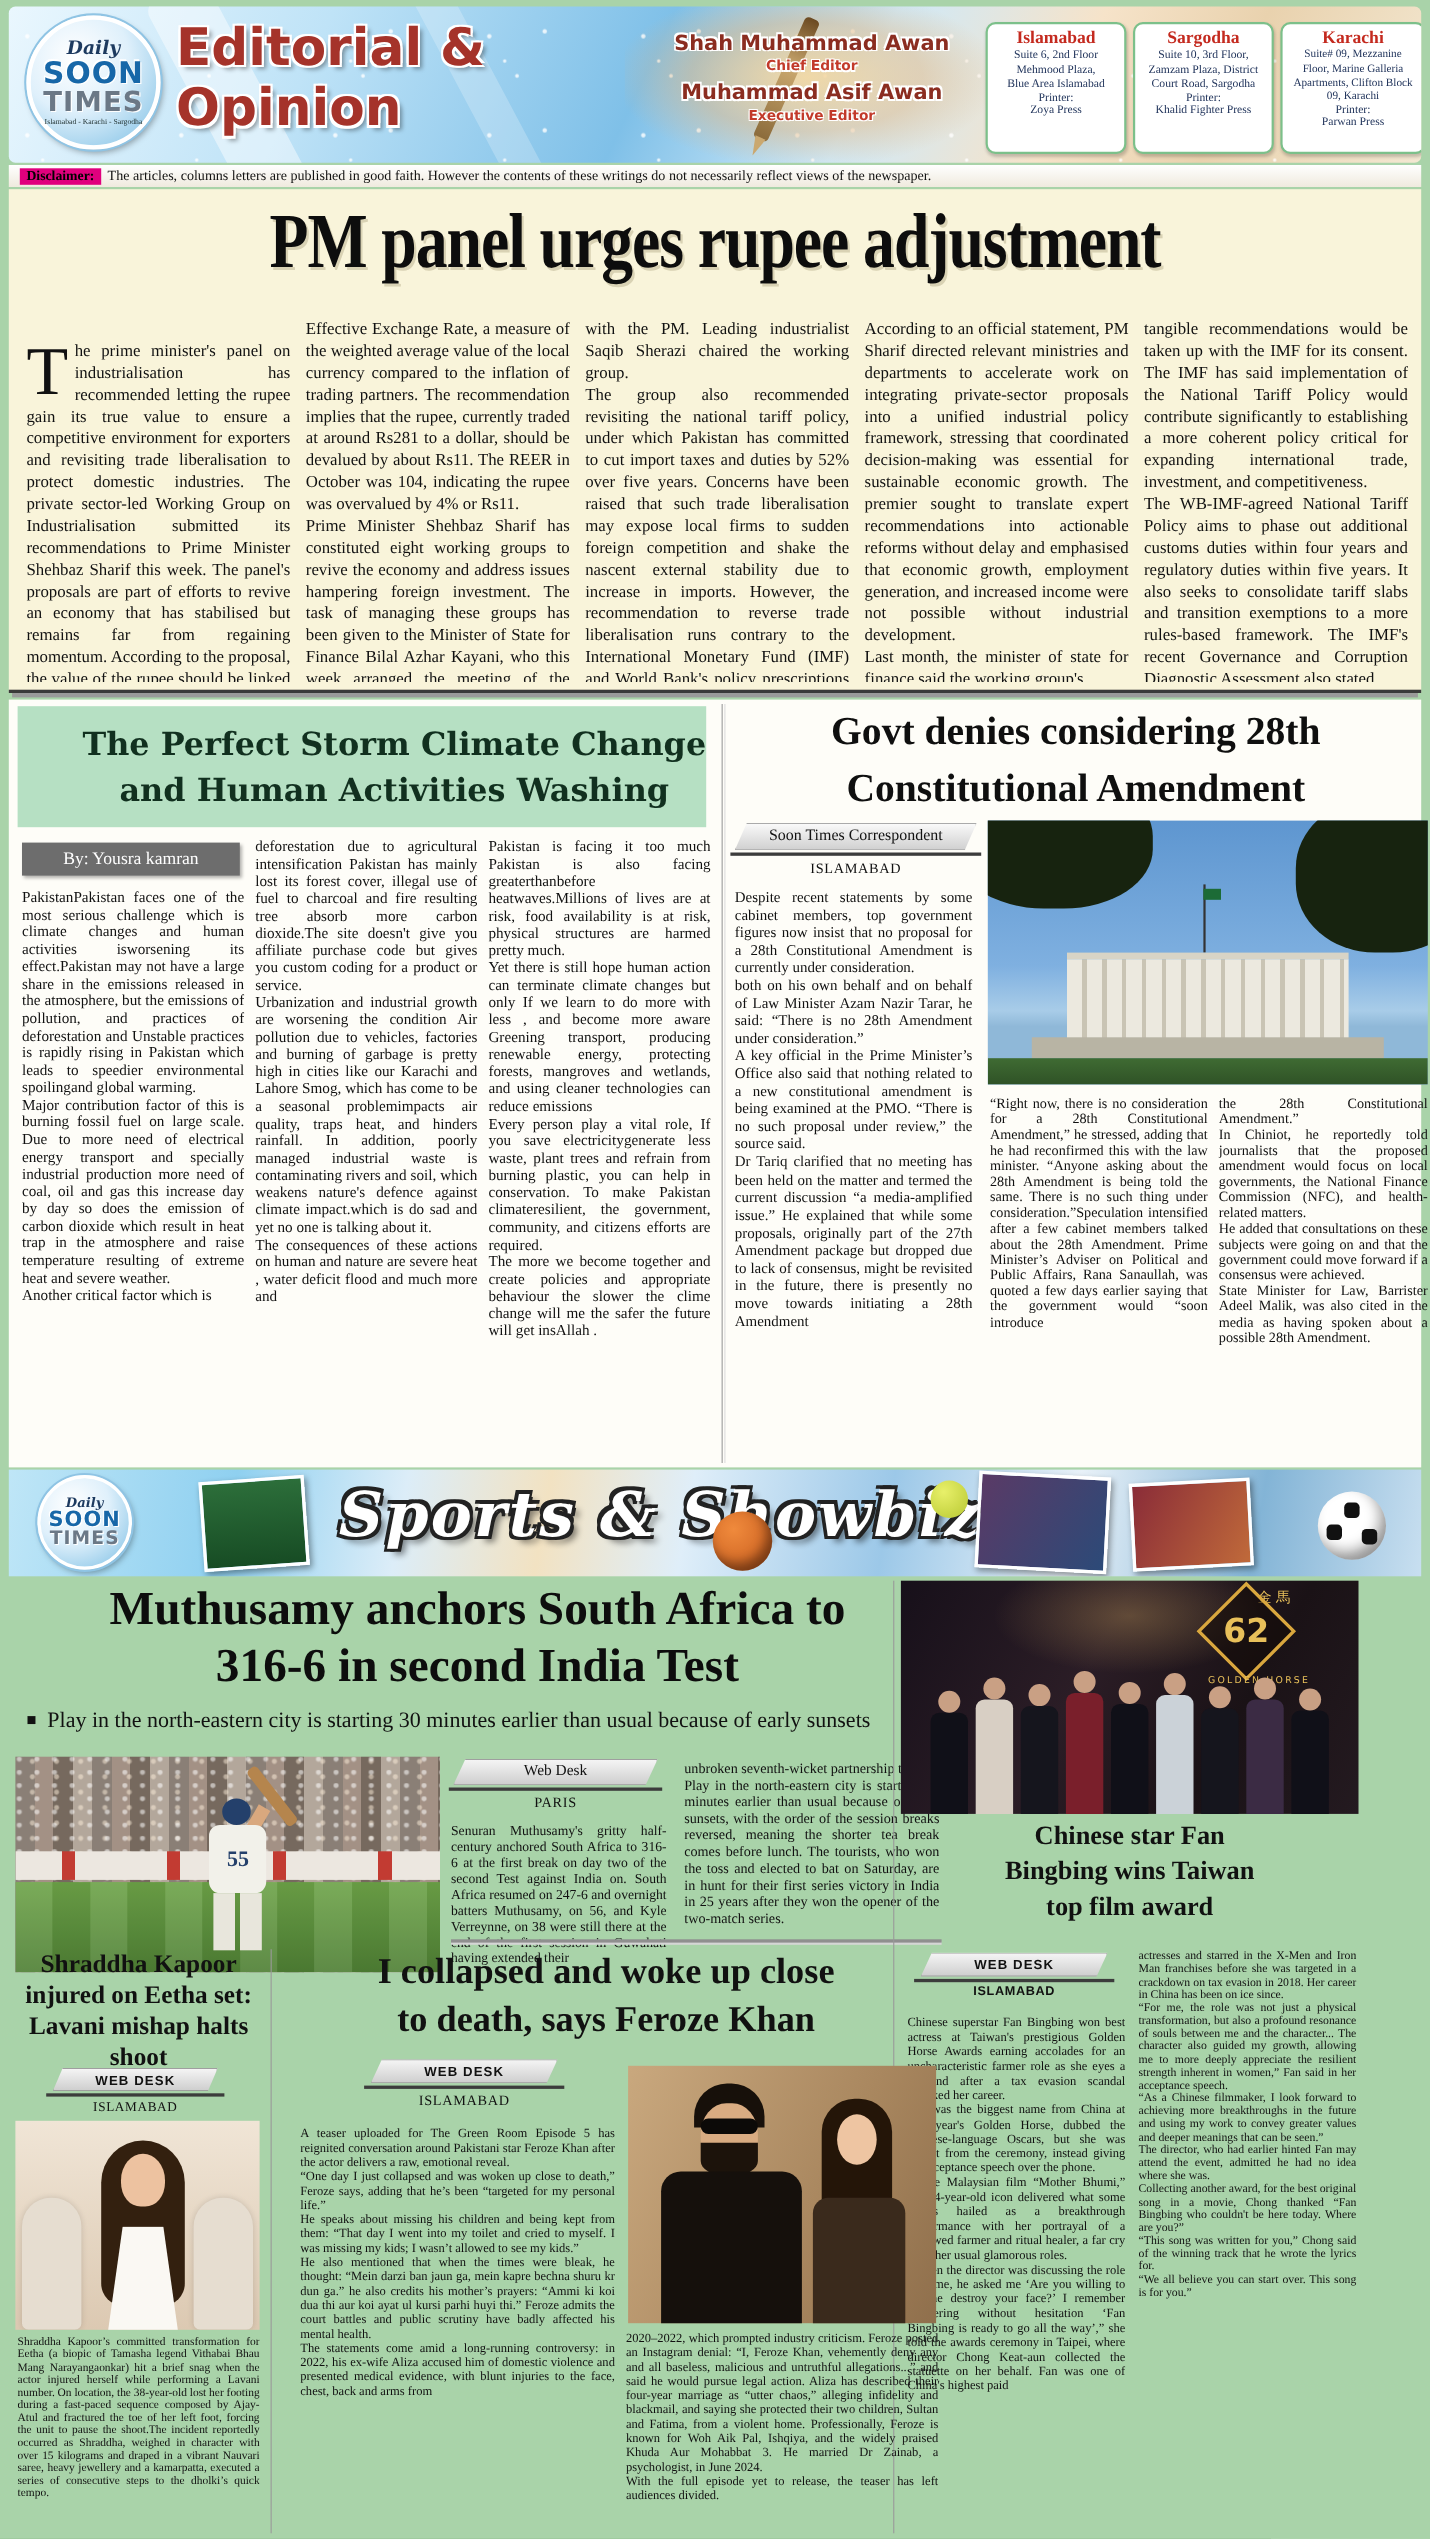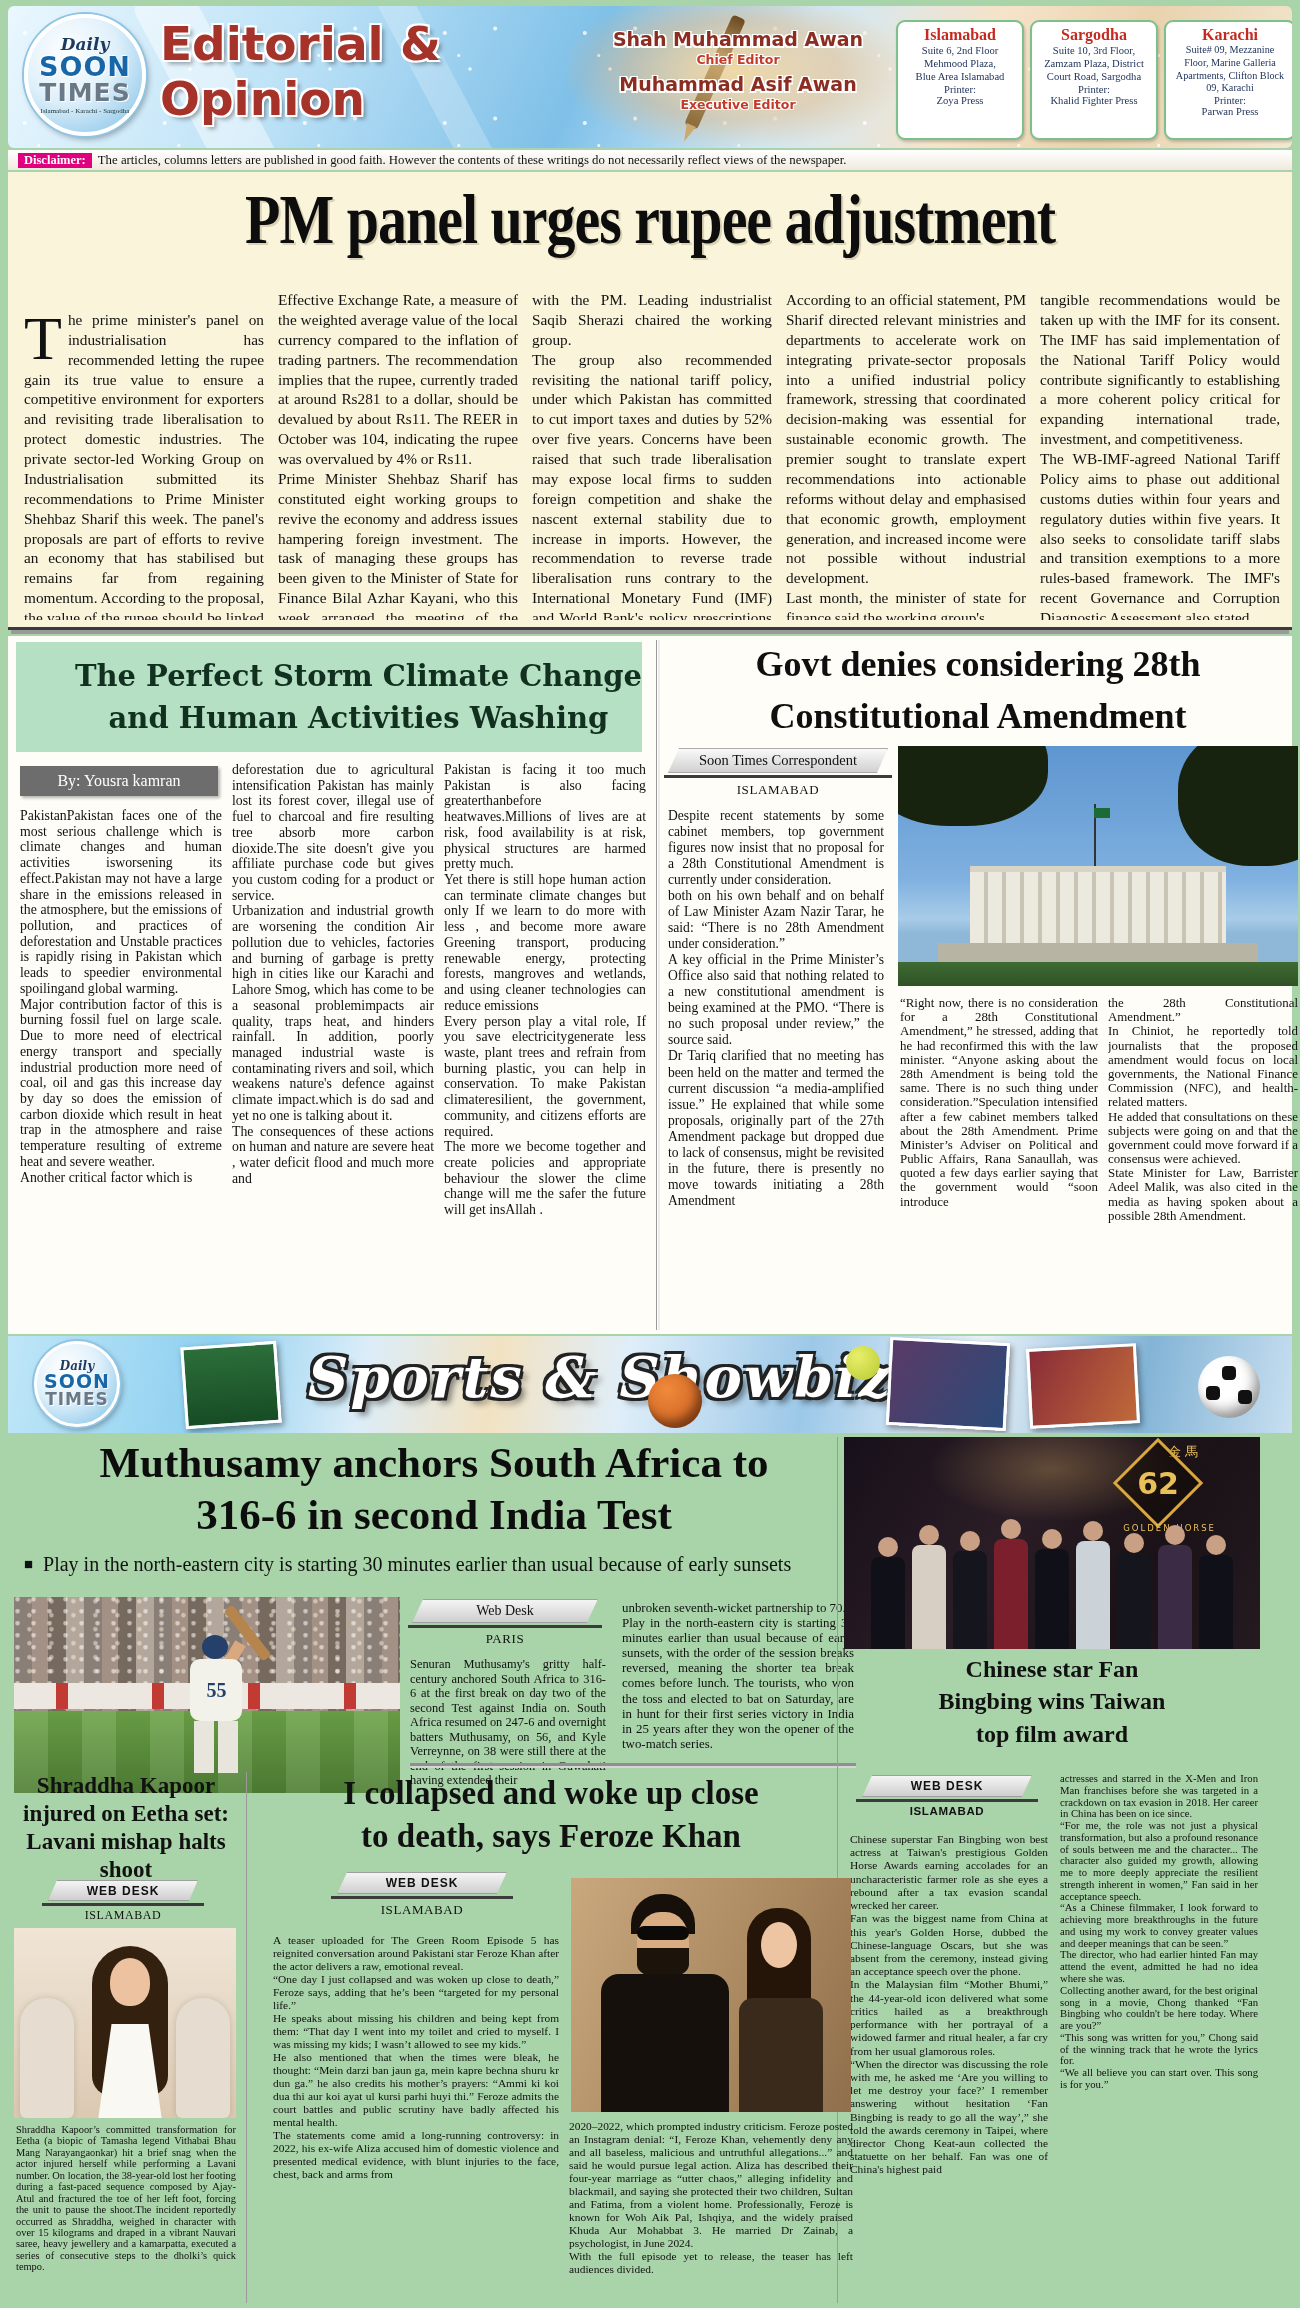--- a/index.html
+++ b/index.html
@@ -45,21 +45,21 @@
      text-shadow:-1px -1px 0 #fff,1px -1px 0 #fff,-1px 1px 0 #fff,1px 1px 0 #fff;}
   .office{top:14px;width:128px;height:120px;background:#fff;border:2px solid #7cc08a;border-radius:9px;
      padding:4px 3px;text-align:center;box-shadow:1px 2px 3px rgba(0,0,0,.2);}
   .office .city{font-weight:700;font-size:16px;color:#c42a1f;}
   .office .adr{font-size:10.6px;line-height:1.25;color:#22355c;white-space:pre-line;}
   .office .pr{font-size:10.6px;color:#22355c;}
 
   
   .disc{left:8px;top:150px;width:1284px;height:20px;background:linear-gradient(#ffffff,#efeade);
      display:flex;align-items:center;font-size:12.8px;}
-  .disc .chip{background:#e0007d;color:#ffffff;font-weight:700;padding:0 6px;margin:0 6px 0 10px;font-size:12.5px;}
+  .disc .chip{background:#e0007d;color:#000000;font-weight:700;padding:0 6px;margin:0 6px 0 10px;font-size:12.5px;}
 
   
   .lead{left:8px;top:172px;width:1284px;height:458px;background:#f9f4da;border-bottom:3px solid #3a3a3a;
      box-shadow:0 7px 0 -3px #9a9a9a;}
   .lead h1{margin:6px 0 0;text-align:center;font-size:58px;font-weight:700;letter-spacing:-1px;color:#0d0d0d;}
   .lead h1 span{display:inline-block;transform:scaleY(1.22);transform-origin:top center;
      text-shadow:2px 2px 0 #d9d2b4;}
   .lead .col{top:118px;width:240px;height:330px;font-size:15.3px;line-height:1.3;}
   .dropcap{float:left;font-size:62px;line-height:.78;padding:4px 6px 0 0;font-weight:400;}
 
@@ -336,21 +336,21 @@
     </div>
     <div class="abs webdesk" style="left:404px;top:162px;width:186px;height:24px;font-size:14px;">Web Desk</div>
     <div class="abs ribbon-u" style="left:400px;top:188px;width:194px;"></div>
     <div class="abs dateline" style="left:404px;top:194px;width:186px;">PARIS</div>
     <div class="abs just" style="left:402px;top:220px;width:196px;height:132px;font-size:12.4px;line-height:1.17;">Senuran Muthusamy's gritty half-century anchored South Africa to 316-6 at the first break on day two of the second Test against India on. South Africa resumed on 247-6 and overnight batters Muthusamy, on 56, and Kyle Verreynne, on 38 were still there at the end of the first session in Guwahati having extended their</div>
     <div class="abs just" style="left:614px;top:164px;width:232px;height:188px;font-size:12.9px;line-height:1.17;">unbroken seventh-wicket partnership to 70.
 Play in the north-eastern city is starting 30 minutes earlier than usual because of early sunsets, with the order of the session breaks reversed, meaning the shorter tea break comes before lunch. The tourists, who won the toss and elected to bat on Saturday, are in hunt for their first series victory in India in 25 years after they won the opener of the two-match series.</div>
     <div class="hrule" style="left:402px;top:326px;width:446px;height:3px;"></div>
   </section>
 
-  <section class="abs fan" style="left:837px;top:1437px;width:428px;height:866px;">
+  <section class="abs fan" style="left:812px;top:1437px;width:428px;height:866px;">
     <div class="abs ghphoto" style="left:6px;top:0;width:416px;height:212px;">
       <div class="glow"></div>
       <div class="gh-cn">金馬</div>
       <div class="emblem">
         <div class="n">62</div>
       </div>
       <div class="gh-en">GOLDEN HORSE</div>
       <div class="people">
         <div class="person" style="height:92px;background:#101018;"></div>
         <div class="person" style="height:104px;background:#d8cfc4;"></div>

